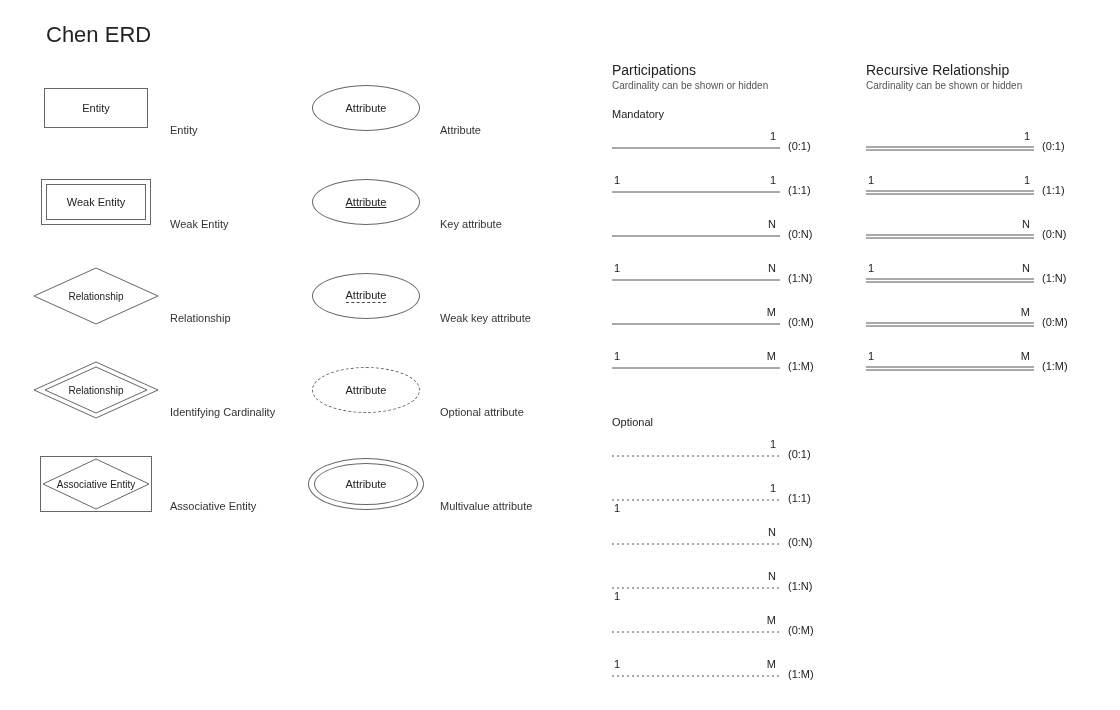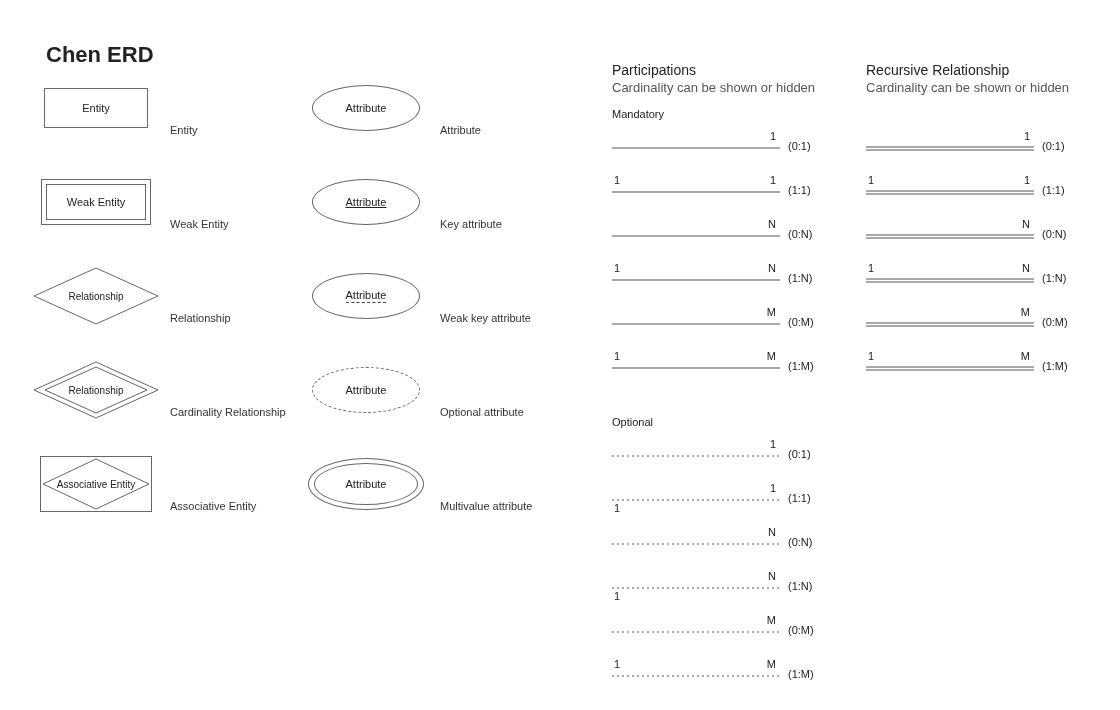--- a/index.html
+++ b/index.html
@@ -8,23 +8,23 @@
     font-size: 12px;
     color: #222;
     background: #fff;
     width: 1120px;
     height: 710px;
     position: relative;
   }
   .title {
     position: absolute;
     left: 46px;
-    top: 42px;
+    top: 22px;
     font-size: 22px;
-    font-weight: 700;
+    font-weight: 400;
   }
   .col-shapes {
     position: absolute;
     left: 36px;
     top: 80px;
     width: 560px;
   }
   .shape-row {
     display: flex;
     align-items: flex-end;
@@ -90,21 +90,21 @@
   .underline { text-decoration: underline; }
   .underline-dashed { border-bottom: 1px dashed #444; padding-bottom: 1px; }
 
   
   .sec-header {
     position: absolute;
     font-size: 14px; font-weight: 500;
   }
   .sec-sub {
     position: absolute;
-    font-size: 13px; color: #555;
+    font-size: 10px; color: #555;
   }
   .sub-header {
     position: absolute;
     font-size: 11px; font-weight: 500;
   }
   .line-group {
     position: absolute;
   }
   .line-row {
     position: relative;
@@ -191,21 +191,21 @@
   <div class="shape-row">
     <div class="shape-cell">
       <div class="diamond">
         <svg width="126" height="58">
           <polygon points="63,1 125,29 63,57 1,29" fill="none" stroke="#666" stroke-width="1"></polygon>
           <polygon points="63,6 114,29 63,52 12,29" fill="none" stroke="#666" stroke-width="1"></polygon>
         </svg>
         <div class="diamond-label">Relationship</div>
       </div>
     </div>
-    <div class="shape-desc">Cardinality Relationship</div>
+    <div class="shape-desc">Identifying Cardinality</div>
 
     <div class="shape-cell col2">
       <div class="ellipse dashed">
         <span>Attribute</span>
       </div>
     </div>
     <div class="shape-desc">Optional attribute</div>
   </div>
 
   <div class="shape-row">

